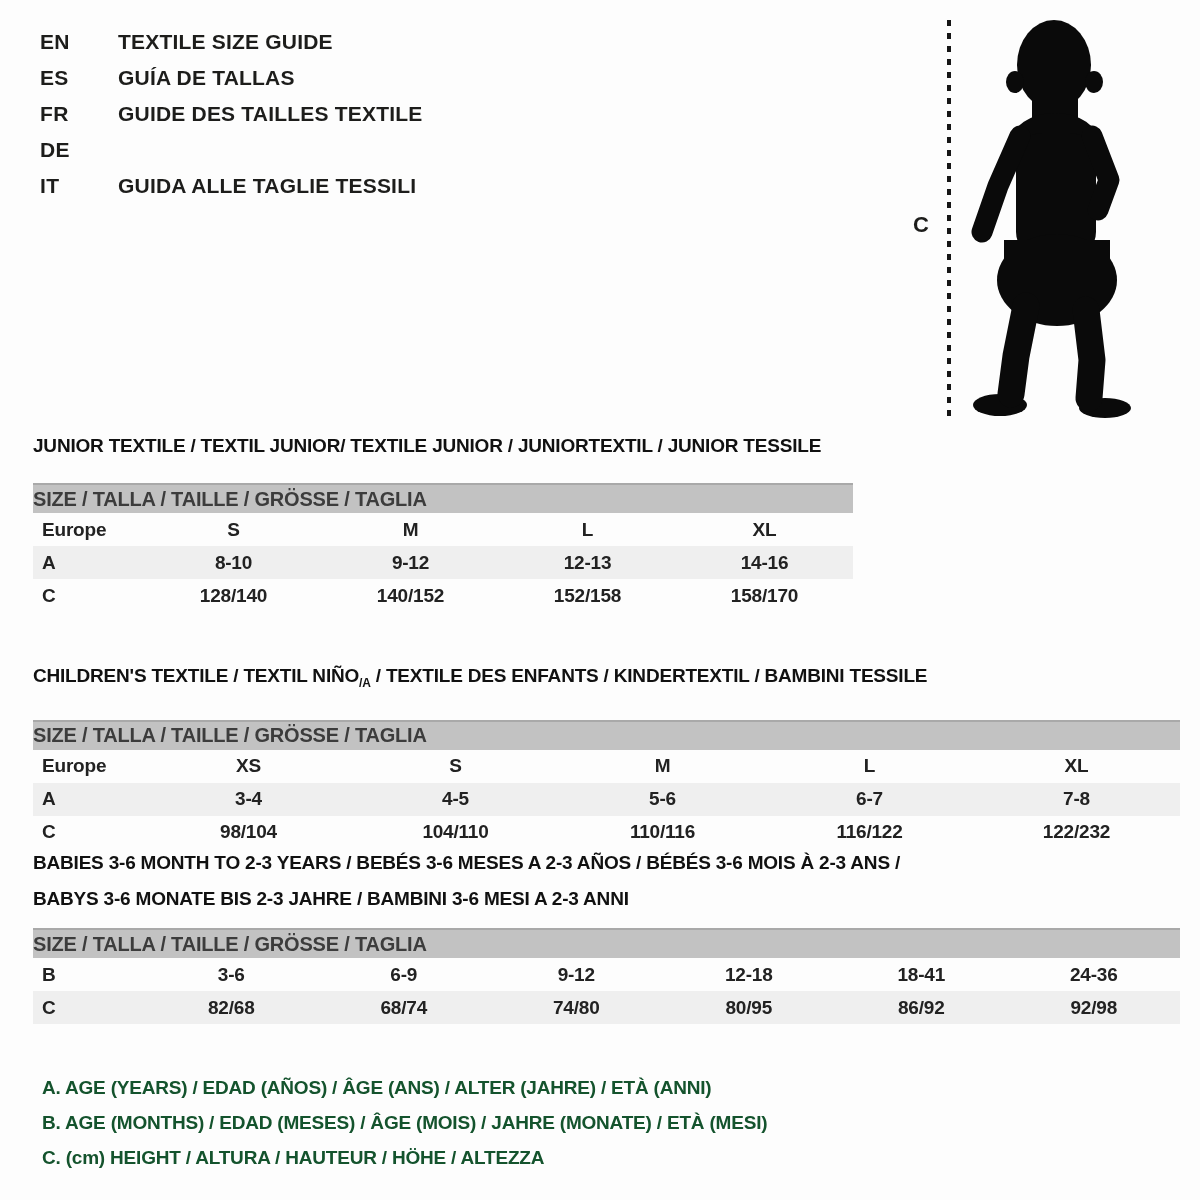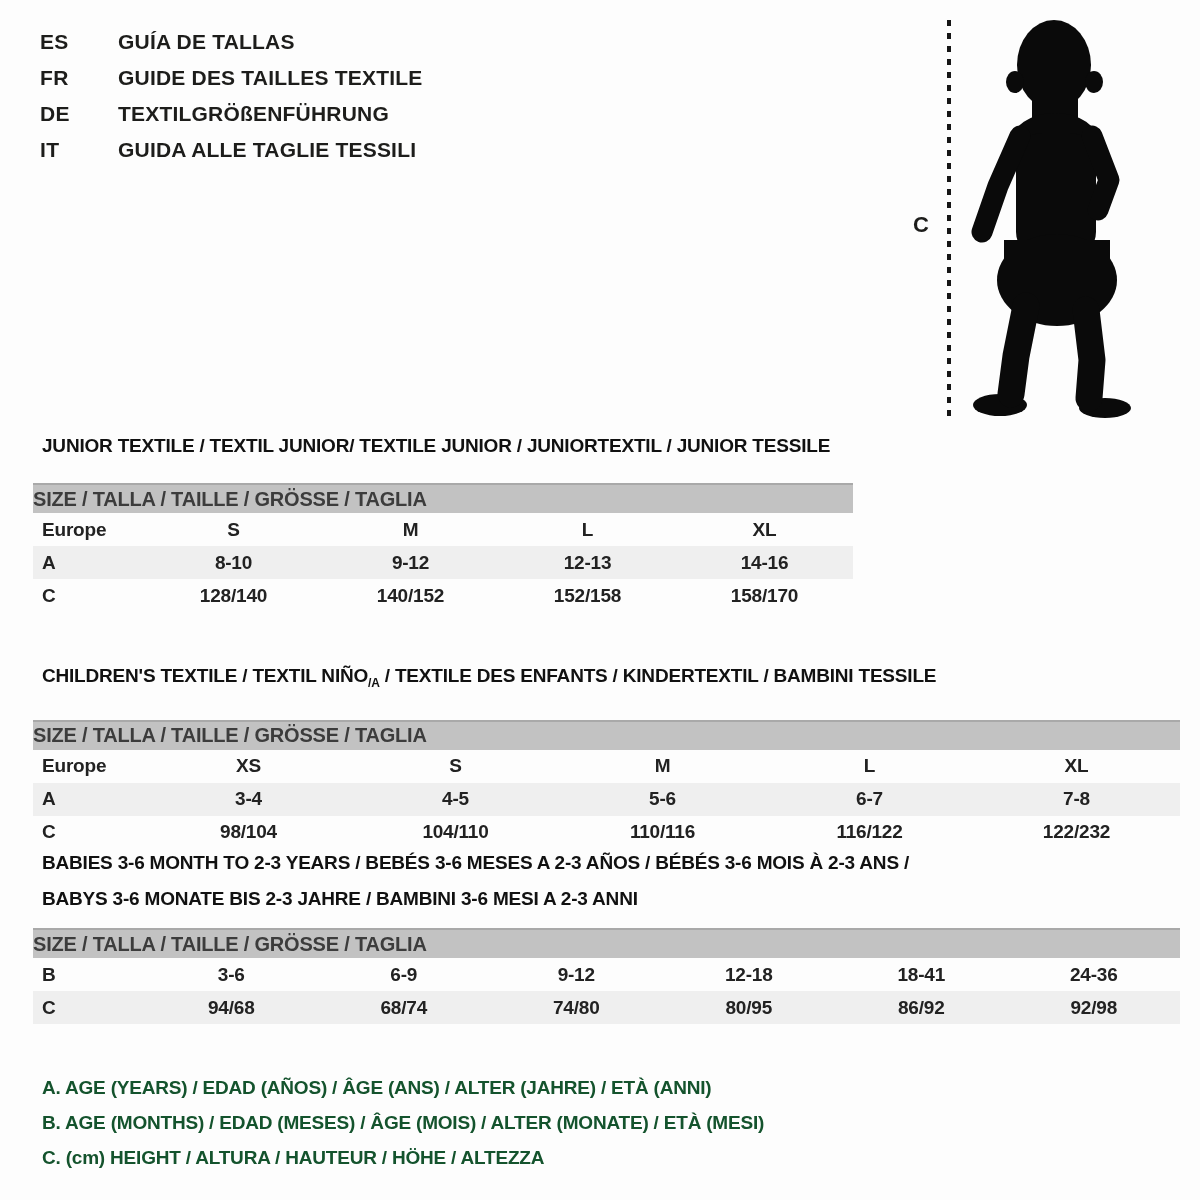--- a/index.html
+++ b/index.html
@@ -34,21 +34,21 @@
   }
   .baby-figure { position:absolute; left:966px; top:18px; }
 
   
   .section { position:absolute; left:33px; }
   .section-junior  { top:434px; width:820px;  }
   .section-children{ top:664px; width:1147px; }
   .section-babies  { top:845px; width:1147px; }
 
   .section-title {
-    margin-left:9px; margin-bottom:25px;
+    margin-bottom:25px;
     font-size:19px; font-weight:bold; line-height:24px;
     letter-spacing:-0.2px; color:#111111; white-space:nowrap;
   }
   .section-title .sub {
     font-size:12px; vertical-align:sub; font-weight:bold;
   }
   .section-title-2line { line-height:36px; margin-bottom:11px; white-space:normal; }
 
   .size-table { width:100%; }
   .table-header {
@@ -71,30 +71,33 @@
     letter-spacing:-0.2px; color:#14532d; white-space:nowrap;
   }
 </style>
 </head>
 <body>
 
 <div class="page">
 
   <div class="lang-list">
     <div class="lang-row">
+      <span class="lang-code">EN</span>
+      <span class="lang-label">TEXTILE SIZE GUIDE</span>
+    </div>
+    <div class="lang-row">
       <span class="lang-code">ES</span>
       <span class="lang-label">GUÍA DE TALLAS</span>
     </div>
     <div class="lang-row">
       <span class="lang-code">FR</span>
       <span class="lang-label">GUIDE DES TAILLES TEXTILE</span>
     </div>
     <div class="lang-row">
       <span class="lang-code">DE</span>
-      <span class="lang-label">TEXTILGRÖßENFÜHRUNG</span>
     </div>
     <div class="lang-row">
       <span class="lang-code">IT</span>
       <span class="lang-label">GUIDA ALLE TAGLIE TESSILI</span>
     </div>
   </div>
 
   <div class="measure-line"></div>
   <div class="measure-label">C</div>
 
@@ -189,29 +192,29 @@
         <span class="t-label">B</span>
         <span class="t-cell">3-6</span>
         <span class="t-cell">6-9</span>
         <span class="t-cell">9-12</span>
         <span class="t-cell">12-18</span>
         <span class="t-cell">18-41</span>
         <span class="t-cell">24-36</span>
       </div>
       <div class="t-row shaded">
         <span class="t-label">C</span>
-        <span class="t-cell">94/68</span>
+        <span class="t-cell">82/68</span>
         <span class="t-cell">68/74</span>
         <span class="t-cell">74/80</span>
         <span class="t-cell">80/95</span>
         <span class="t-cell">86/92</span>
         <span class="t-cell">92/98</span>
       </div>
     </div>
   </div>
 
   <div class="legend">
     <div class="legend-line">A. AGE (YEARS) / EDAD (AÑOS) / ÂGE (ANS) / ALTER (JAHRE) / ETÀ (ANNI)</div>
-    <div class="legend-line">B. AGE (MONTHS) / EDAD (MESES) / ÂGE (MOIS) / ALTER (MONATE) / ETÀ (MESI)</div>
+    <div class="legend-line">B. AGE (MONTHS) / EDAD (MESES) / ÂGE (MOIS) / JAHRE (MONATE) / ETÀ (MESI)</div>
     <div class="legend-line">C. (cm) HEIGHT / ALTURA / HAUTEUR / HÖHE / ALTEZZA</div>
   </div>
 
 </div>
 
 </body></html>

